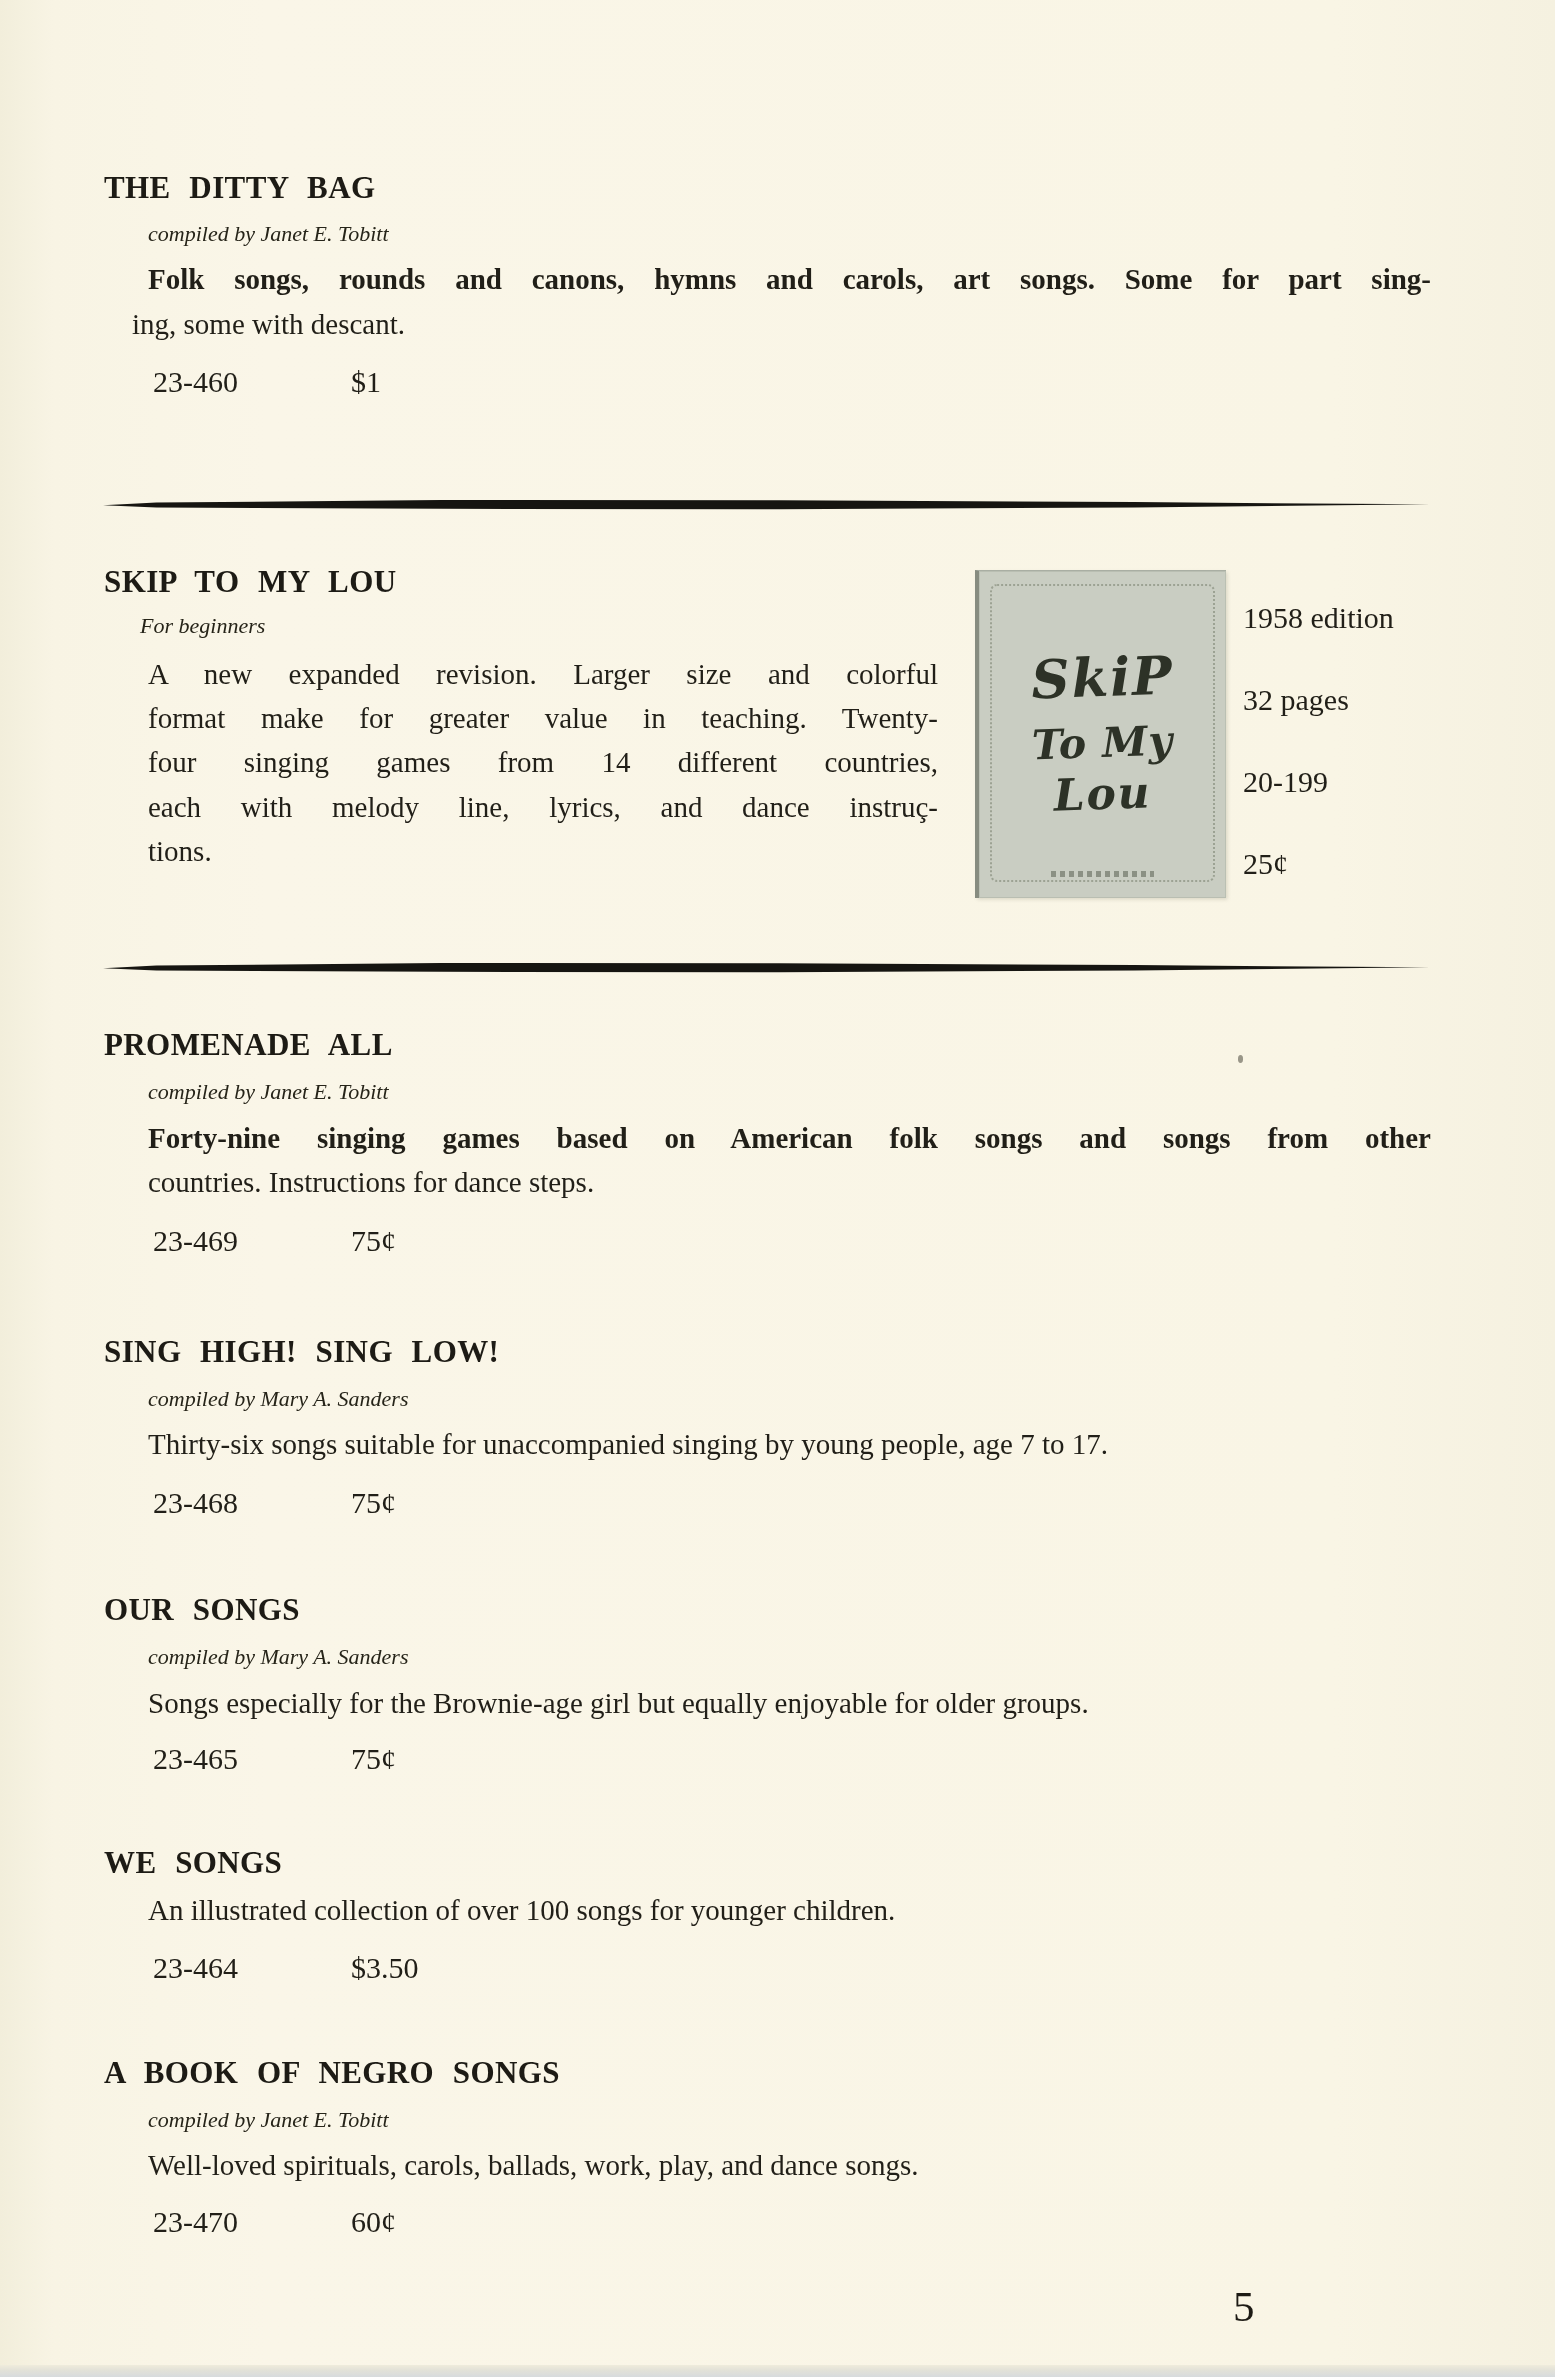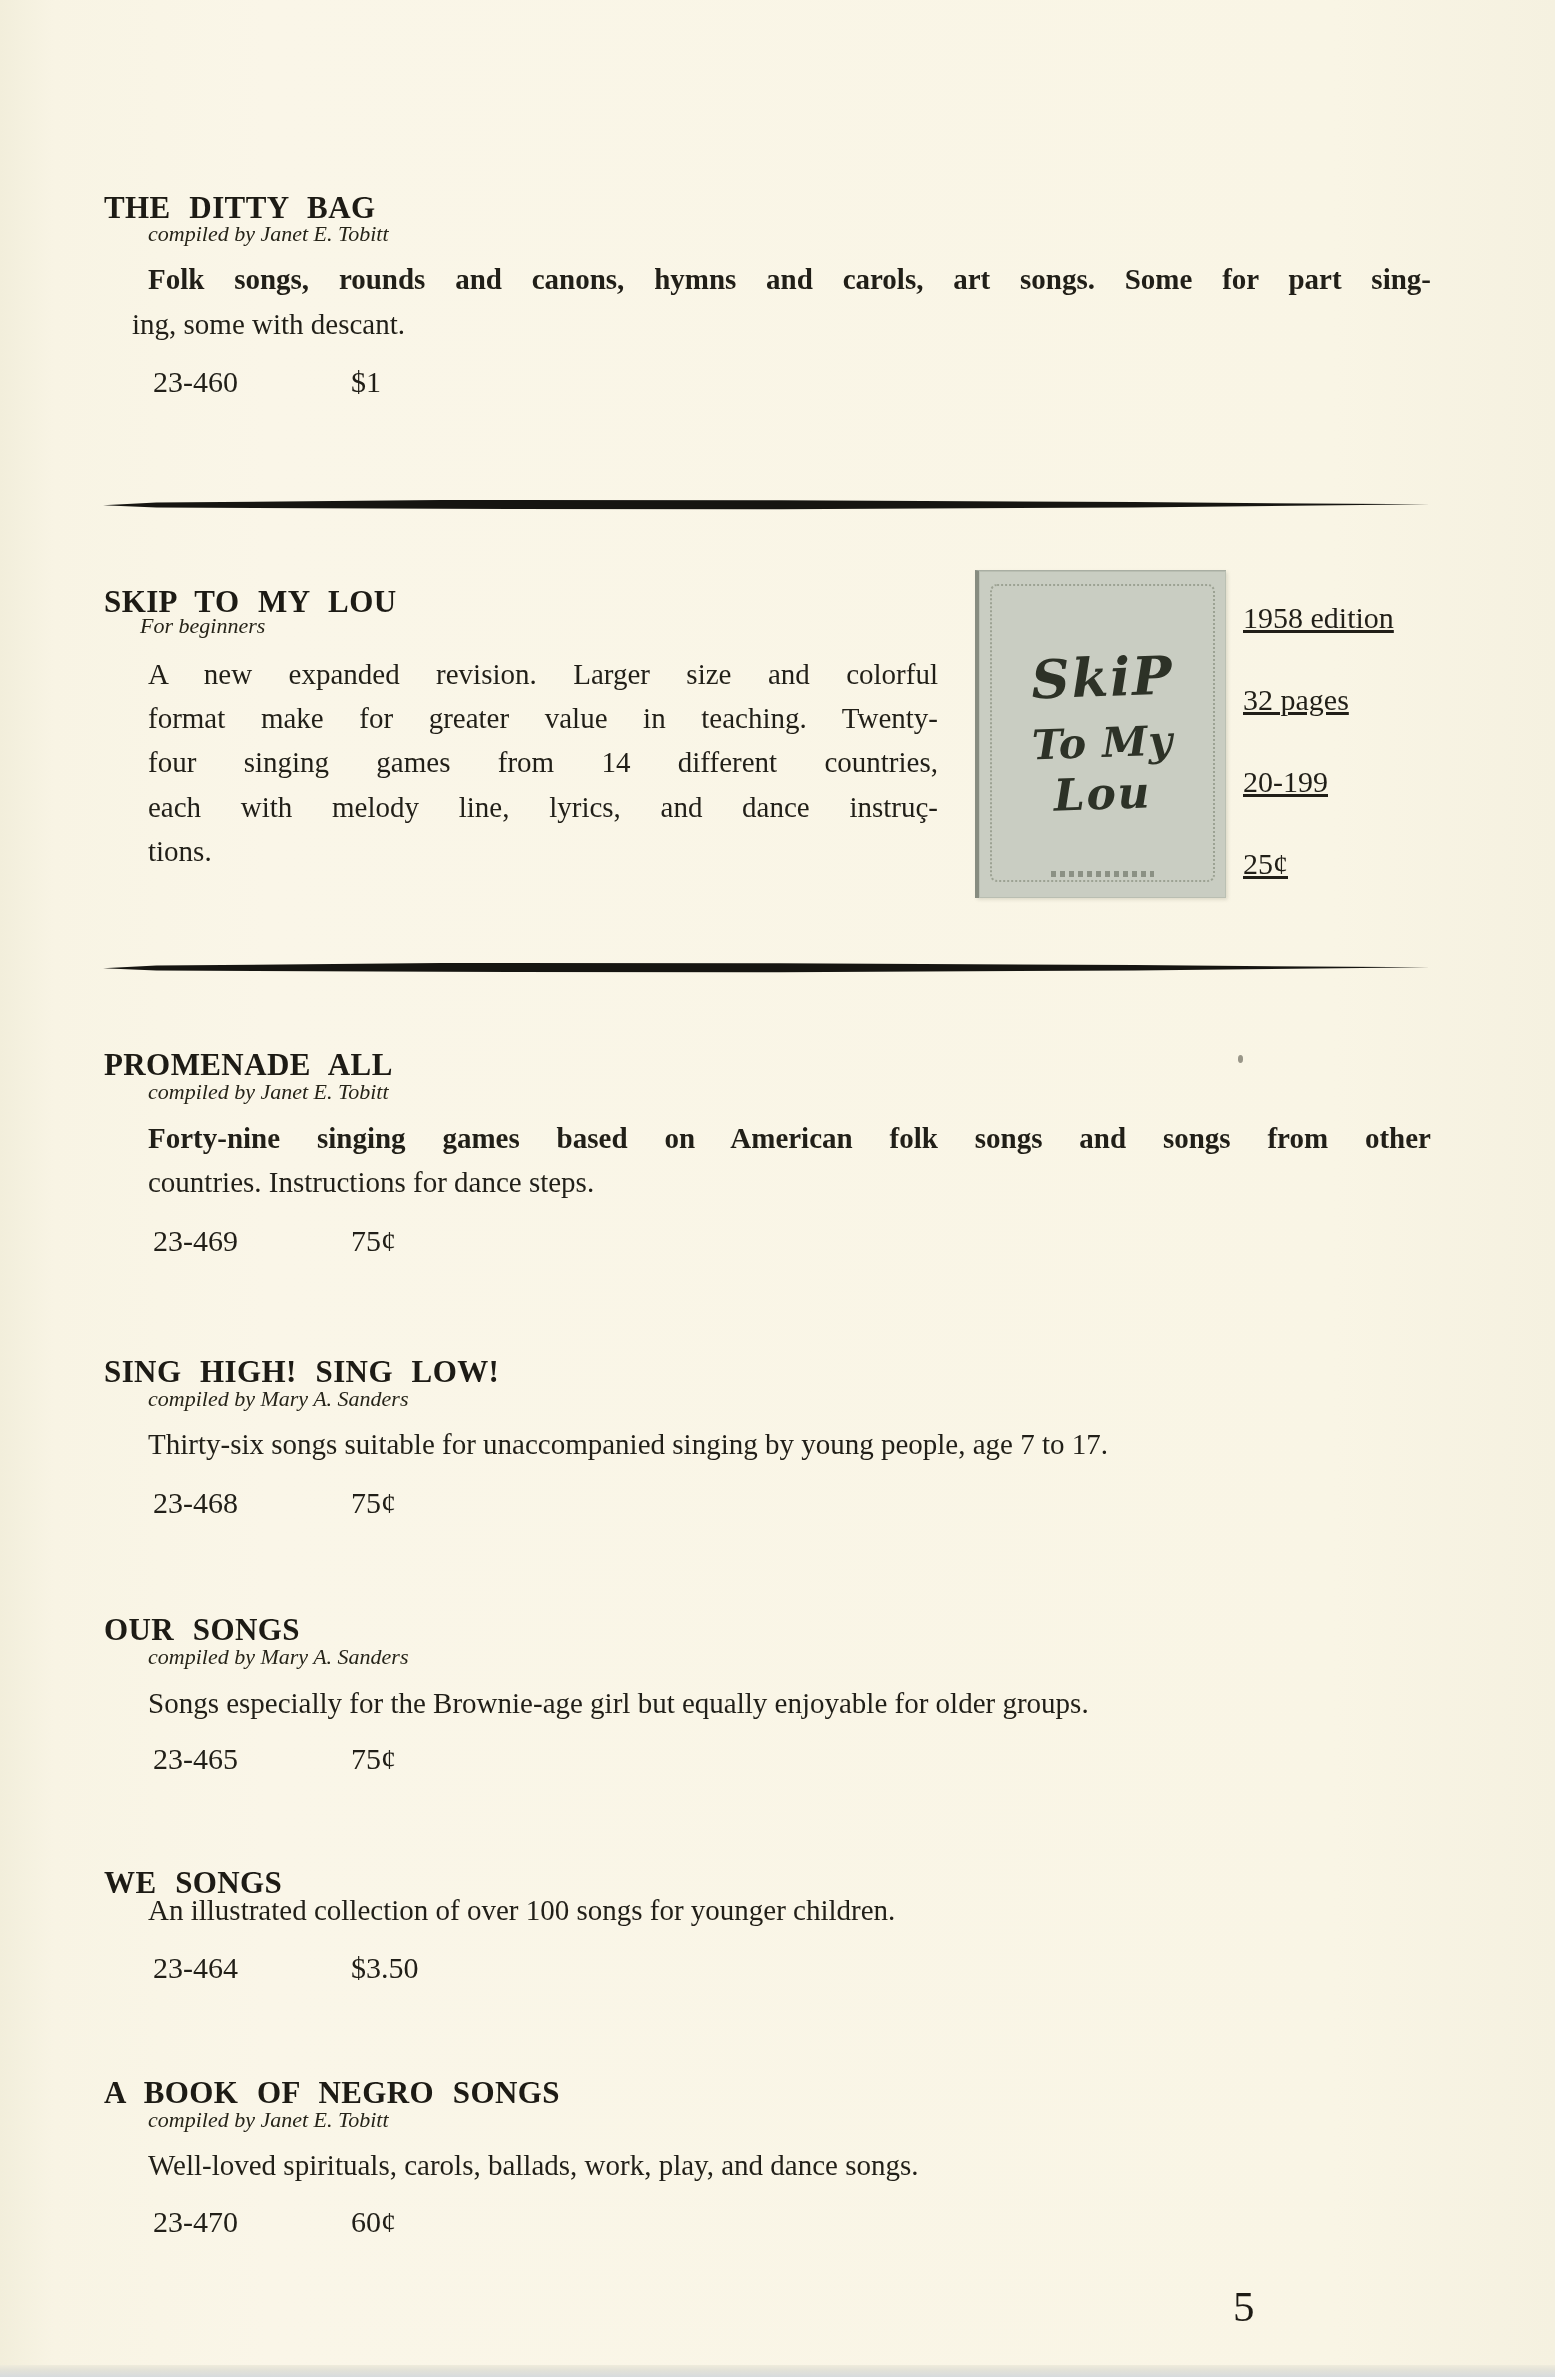--- a/index.html
+++ b/index.html
@@ -9,21 +9,21 @@
     background:linear-gradient(90deg,#f2eedb 0px,#f8f4e4 53px,#faf6e8 267px,#f9f5e5 1334px,#f5f1e0 1556px);
     font-family:"Liberation Serif","DejaVu Serif",serif;
     color:#211f18;
   }
   .bottom-edge{
     position:absolute;left:0;bottom:0;width:1556px;height:12.5px;
     background:linear-gradient(180deg,#efecdc 0%,#e3e2d8 40%,#d7dbde 100%);
   }
   .heading{
     position:absolute;font-weight:bold;font-size:31px;line-height:37px;
-    letter-spacing:0.4px;word-spacing:0.34em;white-space:nowrap;color:#1d1b15;margin-top:20px;
+    letter-spacing:0.4px;word-spacing:0.34em;white-space:nowrap;color:#1d1b15;
   }
   .byline{
     position:absolute;font-style:italic;font-size:22px;line-height:37px;
     white-space:nowrap;color:#262419;
   }
   .bline{
     position:absolute;font-size:29px;line-height:37px;white-space:nowrap;color:#211f18;
   }
   .jline{
     position:absolute;font-size:29px;line-height:37px;color:#211f18;
@@ -55,21 +55,21 @@
   .cover-line-1{top:75px;font-size:53px;letter-spacing:1.8px;}
   .cover-line-2{top:148px;font-size:41px;letter-spacing:0.9px;}
   .cover-line-3{top:197px;font-size:44px;letter-spacing:1.8px;}
   .cover-caption{
     position:absolute;left:50%;bottom:21.3px;width:103px;height:5.3px;margin-left:-52px;
     background:repeating-linear-gradient(90deg,#6a7062 0 5.3px,rgba(0,0,0,0) 5.3px 9px);
     opacity:.65;
   }
   .details{
     position:absolute;left:1243px;top:599px;display:flex;flex-direction:column;gap:45px;
-    font-size:30px;line-height:37px;white-space:nowrap;color:#211f18;text-decoration:underline;
+    font-size:30px;line-height:37px;white-space:nowrap;color:#211f18;
   }
   .page-number{
     position:absolute;left:1233px;top:2284px;font-size:43px;line-height:46px;color:#1d1b15;
   }
   .artifact-dot{
     position:absolute;left:1238px;top:1055px;width:5.3px;height:8px;border-radius:50%;
     background:#4a473c;opacity:.55;
   }
 </style>
 </head>

